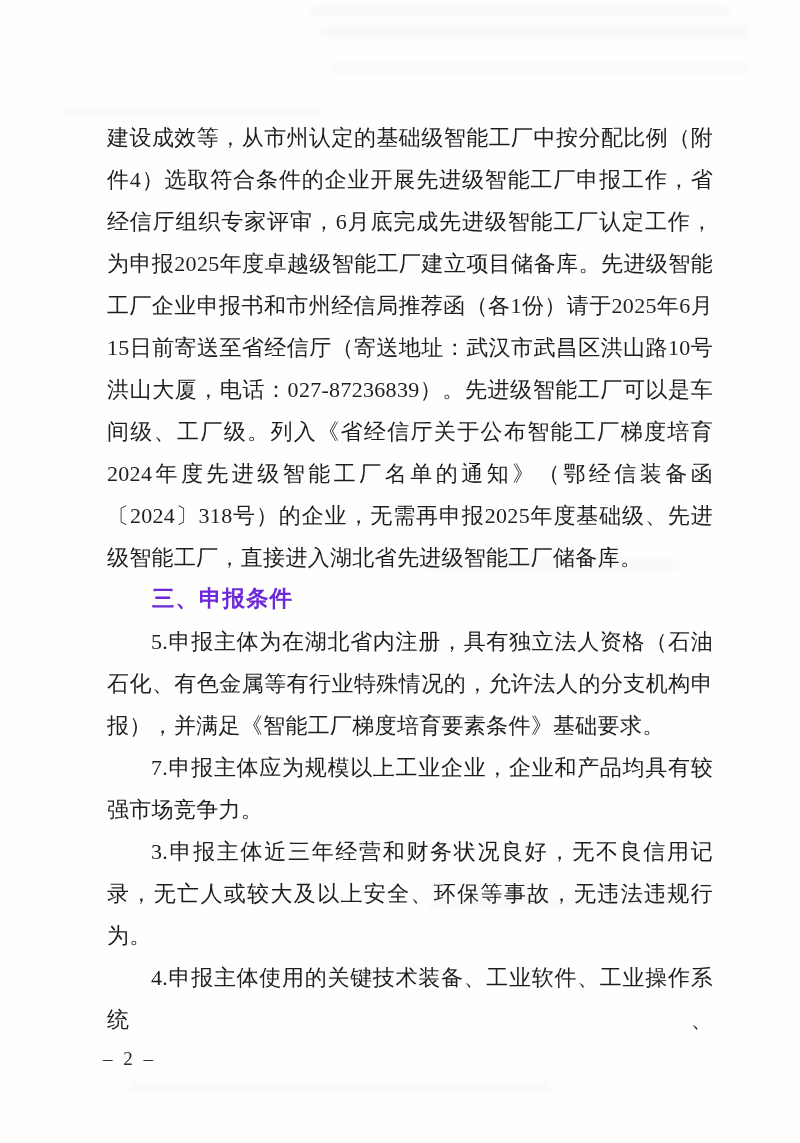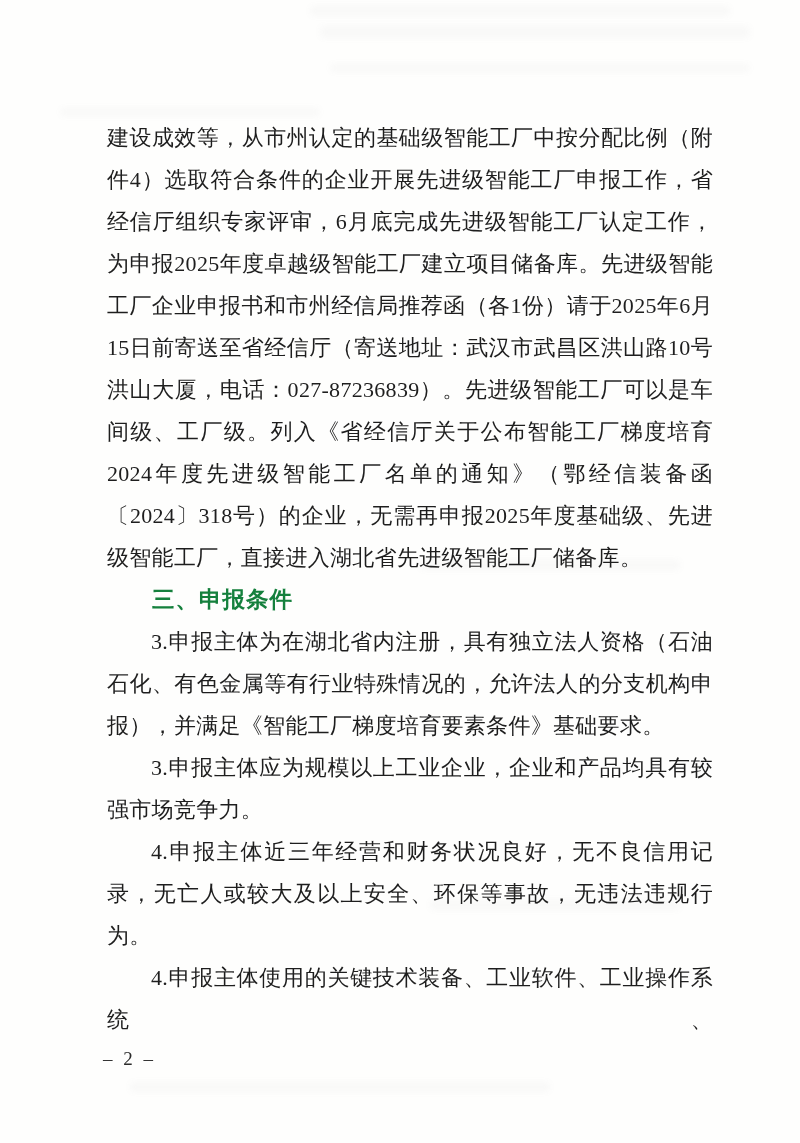--- a/index.html
+++ b/index.html
@@ -55,23 +55,23 @@
     text-indent: 0;
   }
   .content p.fill {
     text-align-last: justify;
   }
   .content h2 {
     margin: 0;
     font-size: 22.5px;
     line-height: 42px;
     font-weight: bold;
-    font-family: Liberation Sans, sans-serif;
+    font-family: Liberation Mono, monospace;
     text-indent: 2em;
-    color: #15803d;
+    color: #6d28d9;
     letter-spacing: 1px;
   }
   .footer {
     position: absolute;
     left: 103px;
     top: 1048px;
     font-size: 19px;
     letter-spacing: 3px;
     color: #2b2b2b;
     font-family: "Liberation Serif", "DejaVu Serif", serif;
@@ -85,20 +85,20 @@
   <div class="artifact a2"></div>
   <div class="artifact a3"></div>
   <div class="artifact a4"></div>
   <div class="artifact a5"></div>
   <div class="artifact a6"></div>
   <div class="artifact a7"></div>
 
   <div class="content">
       <p class="no-indent">建设成效等，从市州认定的基础级智能工厂中按分配比例（附件4）选取符合条件的企业开展先进级智能工厂申报工作，省经信厅组织专家评审，6月底完成先进级智能工厂认定工作，为申报2025年度卓越级智能工厂建立项目储备库。先进级智能工厂企业申报书和市州经信局推荐函（各1份）请于2025年6月15日前寄送至省经信厅（寄送地址：武汉市武昌区洪山路10号洪山大厦，电话：027-87236839）。先进级智能工厂可以是车间级、工厂级。列入《省经信厅关于公布智能工厂梯度培育2024年度先进级智能工厂名单的通知》（鄂经信装备函〔2024〕318号）的企业，无需再申报2025年度基础级、先进级智能工厂，直接进入湖北省先进级智能工厂储备库。</p>
       <h2>三、申报条件</h2>
-      <p>3.申报主体为在湖北省内注册，具有独立法人资格（石油石化、有色金属等有行业特殊情况的，允许法人的分支机构申报），并满足《智能工厂梯度培育要素条件》基础要求。</p>
-      <p>3.申报主体应为规模以上工业企业，企业和产品均具有较强市场竞争力。</p>
-      <p>4.申报主体近三年经营和财务状况良好，无不良信用记录，无亡人或较大及以上安全、环保等事故，无违法违规行为。</p>
+      <p>5.申报主体为在湖北省内注册，具有独立法人资格（石油石化、有色金属等有行业特殊情况的，允许法人的分支机构申报），并满足《智能工厂梯度培育要素条件》基础要求。</p>
+      <p>7.申报主体应为规模以上工业企业，企业和产品均具有较强市场竞争力。</p>
+      <p>3.申报主体近三年经营和财务状况良好，无不良信用记录，无亡人或较大及以上安全、环保等事故，无违法违规行为。</p>
       <p class="fill">4.申报主体使用的关键技术装备、工业软件、工业操作系统、</p>
     </div>
 
   <div class="footer">– 2 –</div>
 </div>
 
 </body></html>

